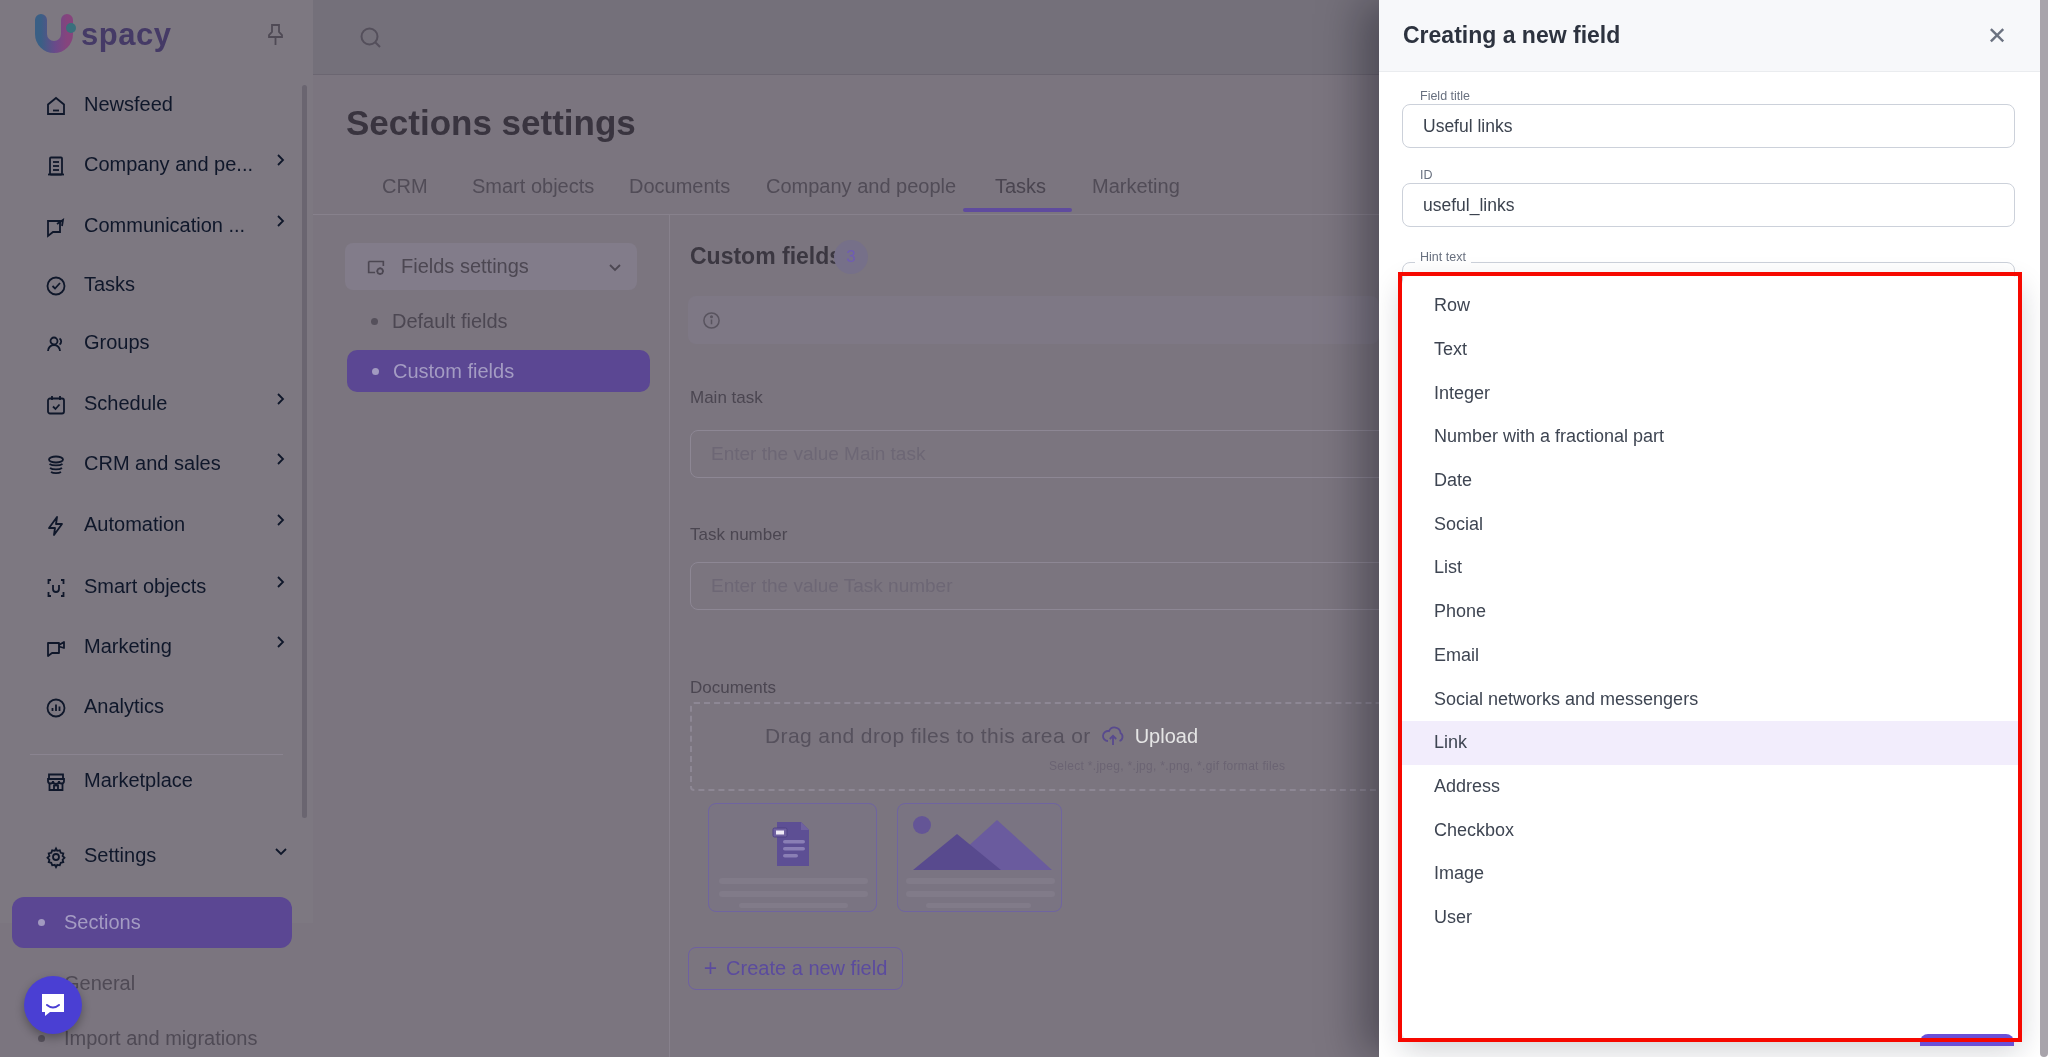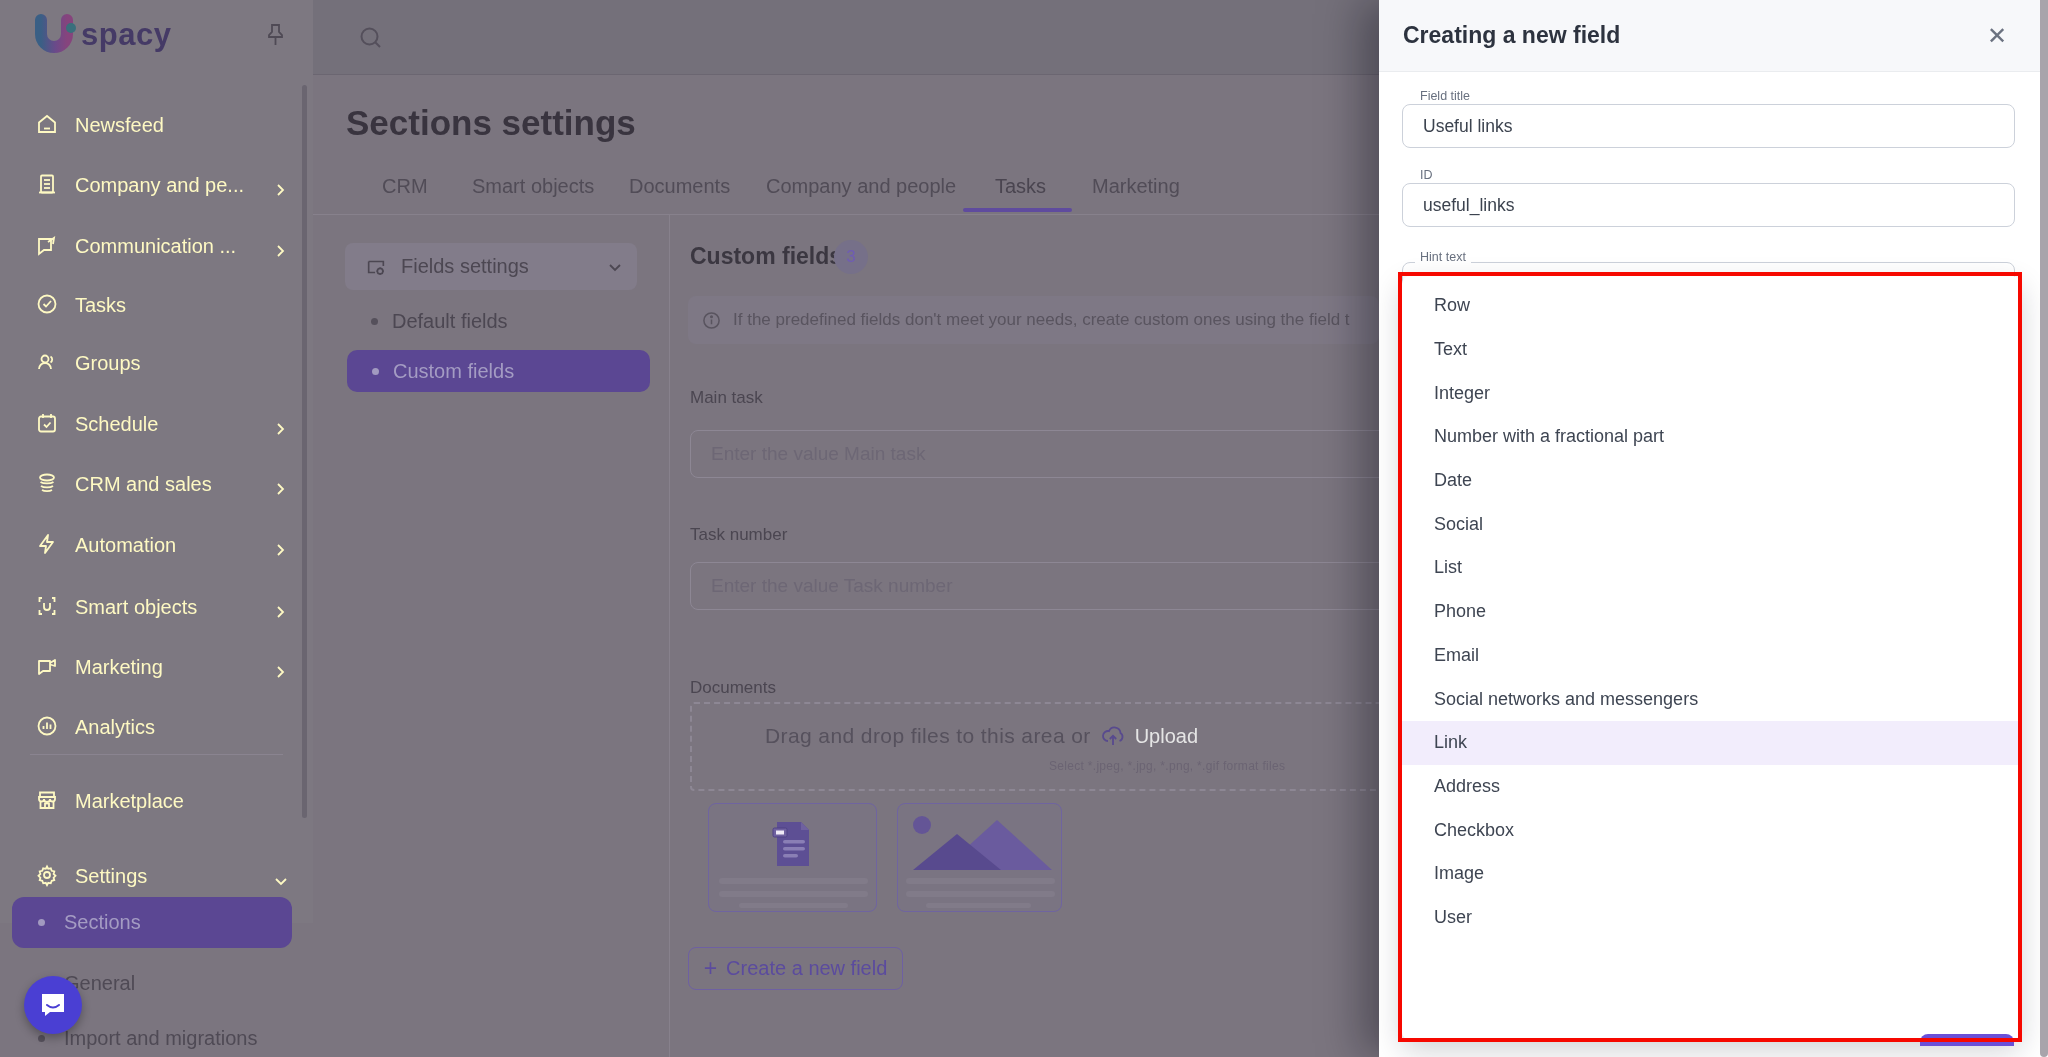--- a/index.html
+++ b/index.html
@@ -1,21 +1,21 @@
 <!DOCTYPE html>
 <html><head>
 <meta charset="utf-8">
 <style>
   html,body{margin:0;padding:0;background:#55515c;}
   *{box-sizing:border-box;font-family:"Liberation Sans",sans-serif;}
   #stage{position:relative;width:2048px;height:1057px;overflow:hidden;background:#7b757f;}
   .abs{position:absolute;}
   
   #sidebar{left:0;top:0;width:313px;height:923px;background:#7d7881;}
-  .nav-row{position:absolute;left:34px;right:24px;height:44px;display:flex;align-items:flex-end;gap:15px;color:#fef9c3;cursor:pointer;}
+  .nav-row{position:absolute;left:43px;right:24px;height:44px;display:flex;align-items:flex-start;gap:15px;color:#0f172a;cursor:pointer;}
   .nav-row .nlabel{font-size:20px;white-space:nowrap;overflow:hidden;}
   .nicon{width:26px;height:26px;flex:0 0 26px;display:flex;align-items:center;justify-content:center;}
   .chev{margin-left:auto;flex:0 0 16px;display:flex;align-items:center;}
   .sub-row{position:absolute;left:30px;right:24px;height:40px;display:flex;align-items:center;gap:19px;color:#4f4a55;font-size:20px;cursor:pointer;}
   .bullet{width:7px;height:7px;border-radius:50%;background:#55505b;flex:0 0 7px;margin-left:8px;}
   #sections-pill{left:12px;top:897px;width:280px;height:51px;background:#5b4793;border-radius:12px;display:flex;align-items:center;gap:19px;padding-left:26px;cursor:pointer;}
   #sections-pill .bullet{background:#a29ac0;margin-left:0;}
   #sections-pill span{color:#a49cc3;font-size:20px;}
   #side-scroll{left:302px;top:85px;width:5px;height:733px;background:#6a6570;border-radius:3px;}
   #side-divider{left:30px;top:754px;width:253px;height:1px;background:#8a8490;}
@@ -335,21 +335,20 @@
 
   <div id="cf-heading" class="abs">Custom fields</div>
   <div id="cf-badge" class="abs">3</div>
 
   <div id="info-row" class="abs">
     <svg width="19" height="19" viewBox="0 0 20 20" fill="none" stroke="#59545f" stroke-width="1.6">
         <circle cx="10" cy="10" r="8"></circle>
         <line x1="10" y1="9" x2="10" y2="14"></line>
         <circle cx="10" cy="6" r="0.8" fill="#59545f"></circle>
       </svg>
-    <span class="itext">If the predefined fields don't meet your needs, create custom ones using the field t</span>
   </div>
 
   <div class="fld-label abs" style="left:690px;top:388px">Main task</div>
   <input class="dim-input abs" style="left: 690px; top: 430px;" placeholder="Enter the value Main task">
   <div class="fld-label abs" style="left:690px;top:525px">Task number</div>
   <input class="dim-input abs" style="left: 690px; top: 562px;" placeholder="Enter the value Task number">
 
   <div class="fld-label abs" style="left:690px;top:678px">Documents</div>
   <div id="dropzone" class="abs">
     <div id="dz-line1">

